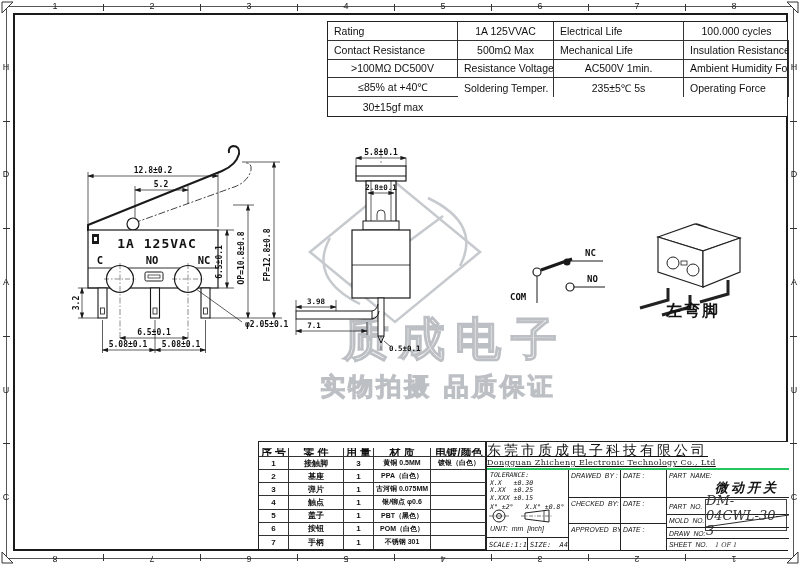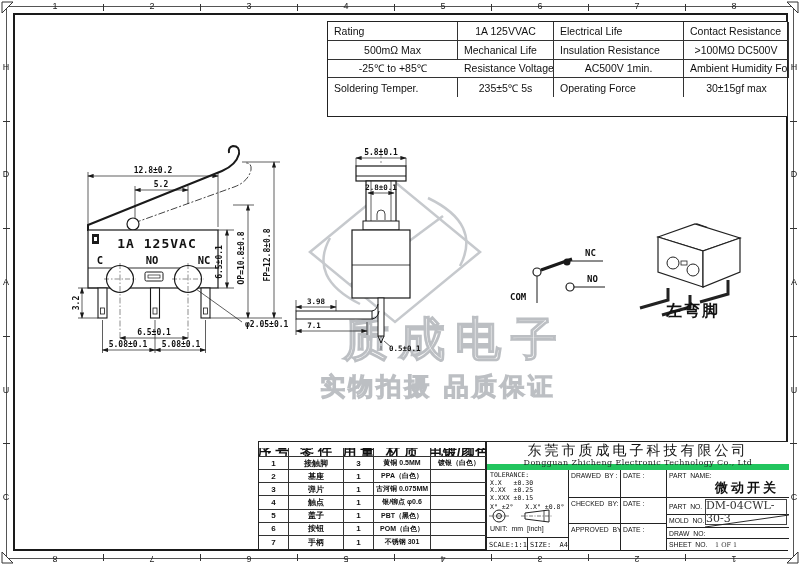--- a/index.html
+++ b/index.html
@@ -30,49 +30,49 @@
   .sc.val { justify-content:center; }
 
   
   .bom {
     position:absolute; left:258px; top:441px; width:228px; height:109px;
     display:grid; grid-template-columns:30px 55px 30px 57px 56px; grid-template-rows:15px repeat(7,1fr);
     border:1.5px solid #222; background:#fff;
   }
   .bc { border-right:1px solid #333; border-bottom:1px solid #333; display:flex; align-items:center; justify-content:center; font-size:8px; font-weight:bold; overflow:hidden; white-space:nowrap; }
   .bc.lastcol { border-right:none; } .bc.lastrow { border-bottom:none; }
-  .bc.hdr { font-size:14px;margin-top:6px; }
+  .bc.hdr { font-size:11px;margin-top:6px; }
   .bc.mat { font-size:7px; }
 
   
   .tb { position:absolute; left:486px; top:441px; width:302px; height:109px; border-left:1px solid #222; border-top:1.5px solid #222; background:#fff; }
-  .tb-company { position:absolute; left:0; top:0; width:302px; height:28px; border-bottom:6px solid #22c55e; text-align:center; }
+  .tb-company { position:absolute; left:0; top:0; width:302px; height:28px; border-bottom:2px solid #22c55e; text-align:left;text-decoration:underline; }
   .tb-cn { font-family:"DejaVu Serif", serif; font-size:14px; letter-spacing:3px; line-height:16px; }
   .tb-en { font-family:"DejaVu Serif", serif; font-size:8px; letter-spacing:0.4px; line-height:10px; color:#222; }
-  .tb-low { position:absolute; left:0; top:28px; width:302px; height:81px; display:flex; }
+  .tb-low { position:absolute; left:0; top:28px; width:302px; height:81px; display:flex;font-style:italic; }
   .tol { width:82px; border-right:1px solid #222; position:relative; font-family:"DejaVu Sans Mono", monospace; font-size:6.5px; padding:2px 0 0 3px; }
   .tol .t { line-height:7.5px; white-space:pre; }
   .tol .angles { margin-top:2px; white-space:pre; }
   .tol-icons { position:absolute; left:0; top:38px; width:81px; height:16px; }
   .tol-unit { position:absolute; left:3px; top:55px; font-size:7px; font-family:"Liberation Sans", sans-serif; white-space:pre; }
   .tol-bottom { position:absolute; left:0; bottom:0; width:81px; height:14px; border-top:1px solid #222; display:flex; font-size:7px; }
   .tol-bottom .half1 { width:42px; border-right:1px solid #222; display:flex; align-items:center; padding-left:2px; white-space:pre; }
   .tol-bottom .half2 { flex:1; display:flex; align-items:center; padding-left:2px; white-space:pre; }
   .sign { width:98px; border-right:1px solid #222; display:grid; grid-template-columns:52px 46px; grid-template-rows:28px 26px 27px; }
   .sg { border-right:1px solid #222; border-bottom:1px solid #222; font-size:6.8px; padding:2px 0 0 2px; white-space:pre; overflow:hidden; }
   .sg.c2 { border-right:none; } .sg.r3 { border-bottom:none; }
   .pno { width:122px; display:flex; flex-direction:column; }
   .pn-row { position:relative; border-bottom:1px solid #222; font-size:6.8px; }
   .pn-row:last-child { border-bottom:none; }
   .pn-label { position:absolute; left:2px; top:2px; white-space:pre; }
   .pn-name { height:28px; }
   .pn-name .big { position:absolute; right:10px; top:9px; font-size:13px; letter-spacing:3px; font-weight:bold; }
   .pn-no { height:17px; }
   .pn-no .lbl2 { position:absolute; left:2px; top:5px; white-space:pre; }
-  .pn-no .box { position:absolute; left:38px; top:1px; width:82px; height:26px; border:1px solid #444; font-family:"DejaVu Serif", serif; font-size:11px; display:flex; align-items:center; justify-content:center; color:#333; }
+  .pn-no .box { position:absolute; left:38px; top:1px; width:82px; height:32px; border:1px solid #444; font-family:"DejaVu Serif", serif; font-size:13px; display:flex; align-items:center; justify-content:center; color:#333; }
   .pn-mold { height:13px; } .pn-draw { height:11px; } .pn-sheet { flex:1; }
   .pn-sheet .sv { position:absolute; left:48px; top:2px; font-family:"DejaVu Serif", serif; font-size:6.5px; color:#333; }
   .diag { position:absolute; left:38px; top:0; width:84px; height:100%; }
 
   svg text { user-select:none; }
   .dim { font:bold 8px "DejaVu Sans Mono", monospace; fill:#111; }
   .dims { font:bold 7.5px "DejaVu Sans Mono", monospace; fill:#111; }
   .bodytxt { font:bold 13px "DejaVu Sans Mono", monospace; fill:#111; letter-spacing:1px; }
   .term { font:bold 10.5px "DejaVu Sans Mono", monospace; fill:#111; }
   .ckt { font:bold 9px "DejaVu Sans Mono", monospace; fill:#111; }
@@ -149,29 +149,30 @@
   <span class="gridlet" style="left:788px;top:491px">C</span>
   <div class="tickh" style="left:790px;top:121px"></div>
   <div class="tickh" style="left:790px;top:228px"></div>
   <div class="tickh" style="left:790px;top:336px"></div>
   <div class="tickh" style="left:790px;top:443px"></div>
 
   <div class="spec-table">
     <div class="sc lab">Rating</div>
     <div class="sc val">1A  125VVAC</div>
     <div class="sc lab">Electrical Life</div>
+    <div class="sc val lastcol">100.000 cycles</div>
     <div class="sc lab">Contact Resistance</div>
     <div class="sc val">500mΩ  Max</div>
     <div class="sc lab">Mechanical Life</div>
     <div class="sc lab">Insulation Resistance</div>
     <div class="sc val">&gt;100MΩ DC500V</div>
-    <div class="sc val lastcol">-25℃ to +85℃</div>
     <div class="sc lab">Resistance Voltage</div>
     <div class="sc val">AC500V  1min.</div>
     <div class="sc lab">Ambient Humidity Force</div>
+    <div class="sc val lastcol">≤85% at +40℃</div>
     <div class="sc lab lastrow">Soldering Temper.</div>
     <div class="sc val lastrow">235±5℃ 5s</div>
     <div class="sc lab lastrow">Operating Force</div>
     <div class="sc val lastcol lastrow">30±15gf max</div>
   </div>
 
   <svg style="position:absolute;left:13px;top:115px" width="775" height="326" viewBox="13 115 775 326">
     <defs>
       <marker id="arr" orient="auto-start-reverse" markerWidth="9" markerHeight="6" refX="8" refY="3">
         <path d="M0,0 L9,3 L0,6 z" fill="#1a1a1a"></path>

